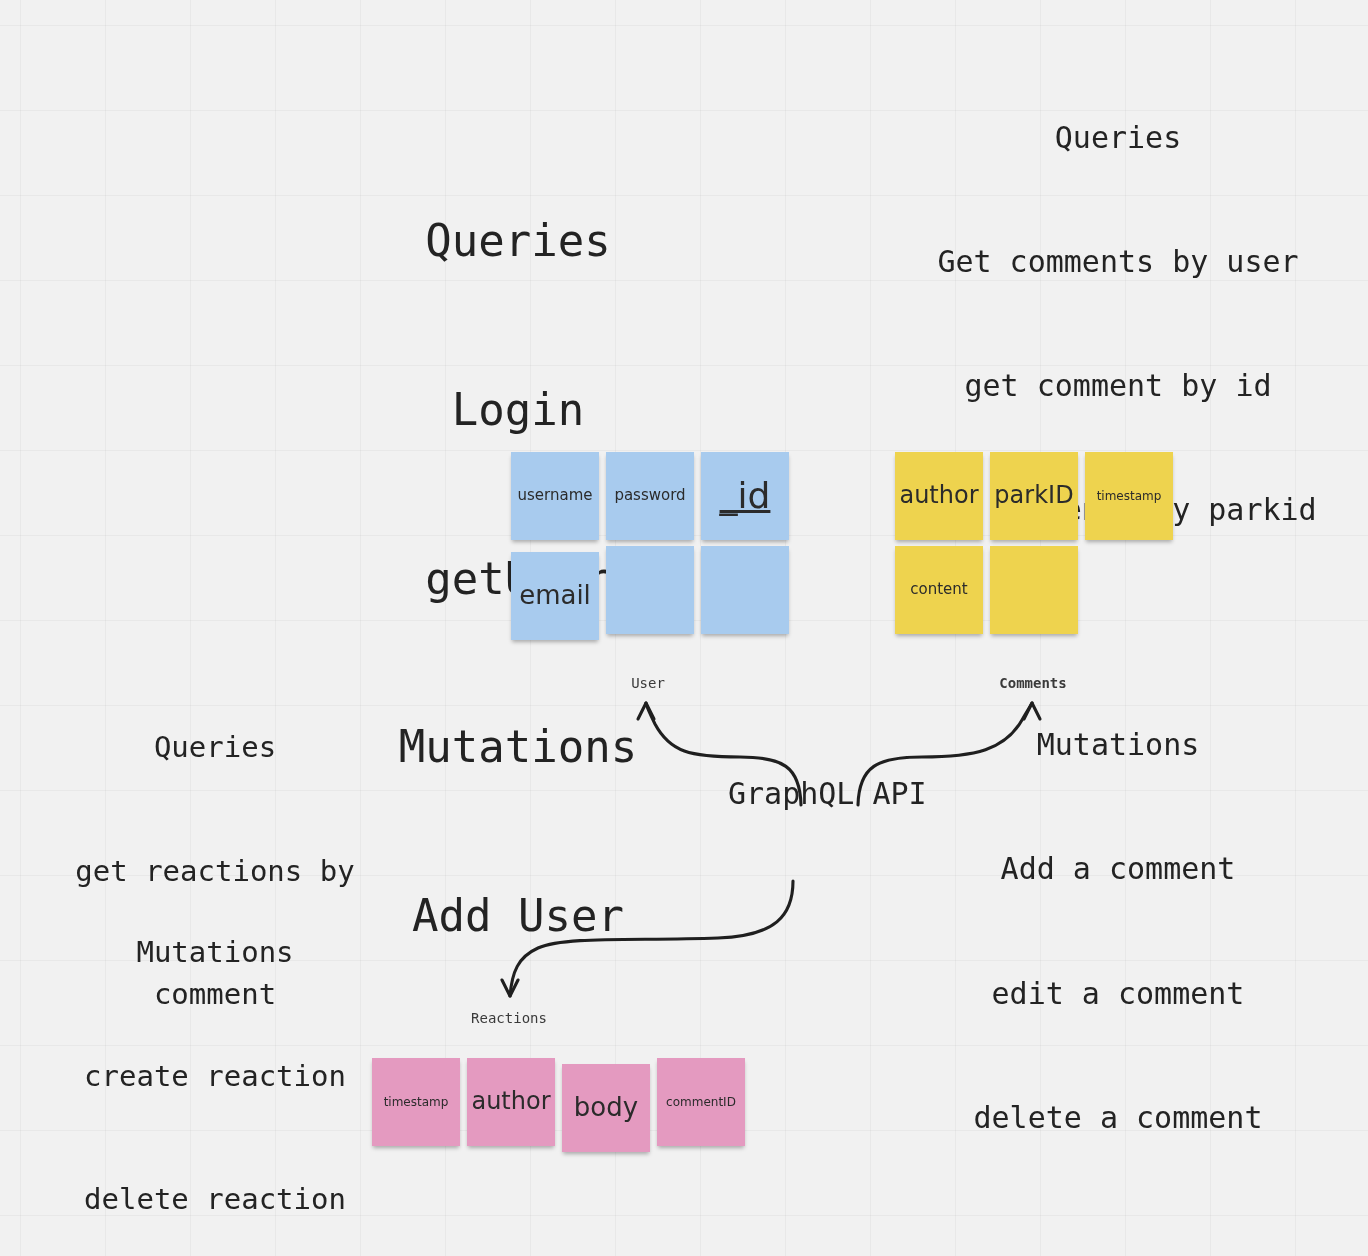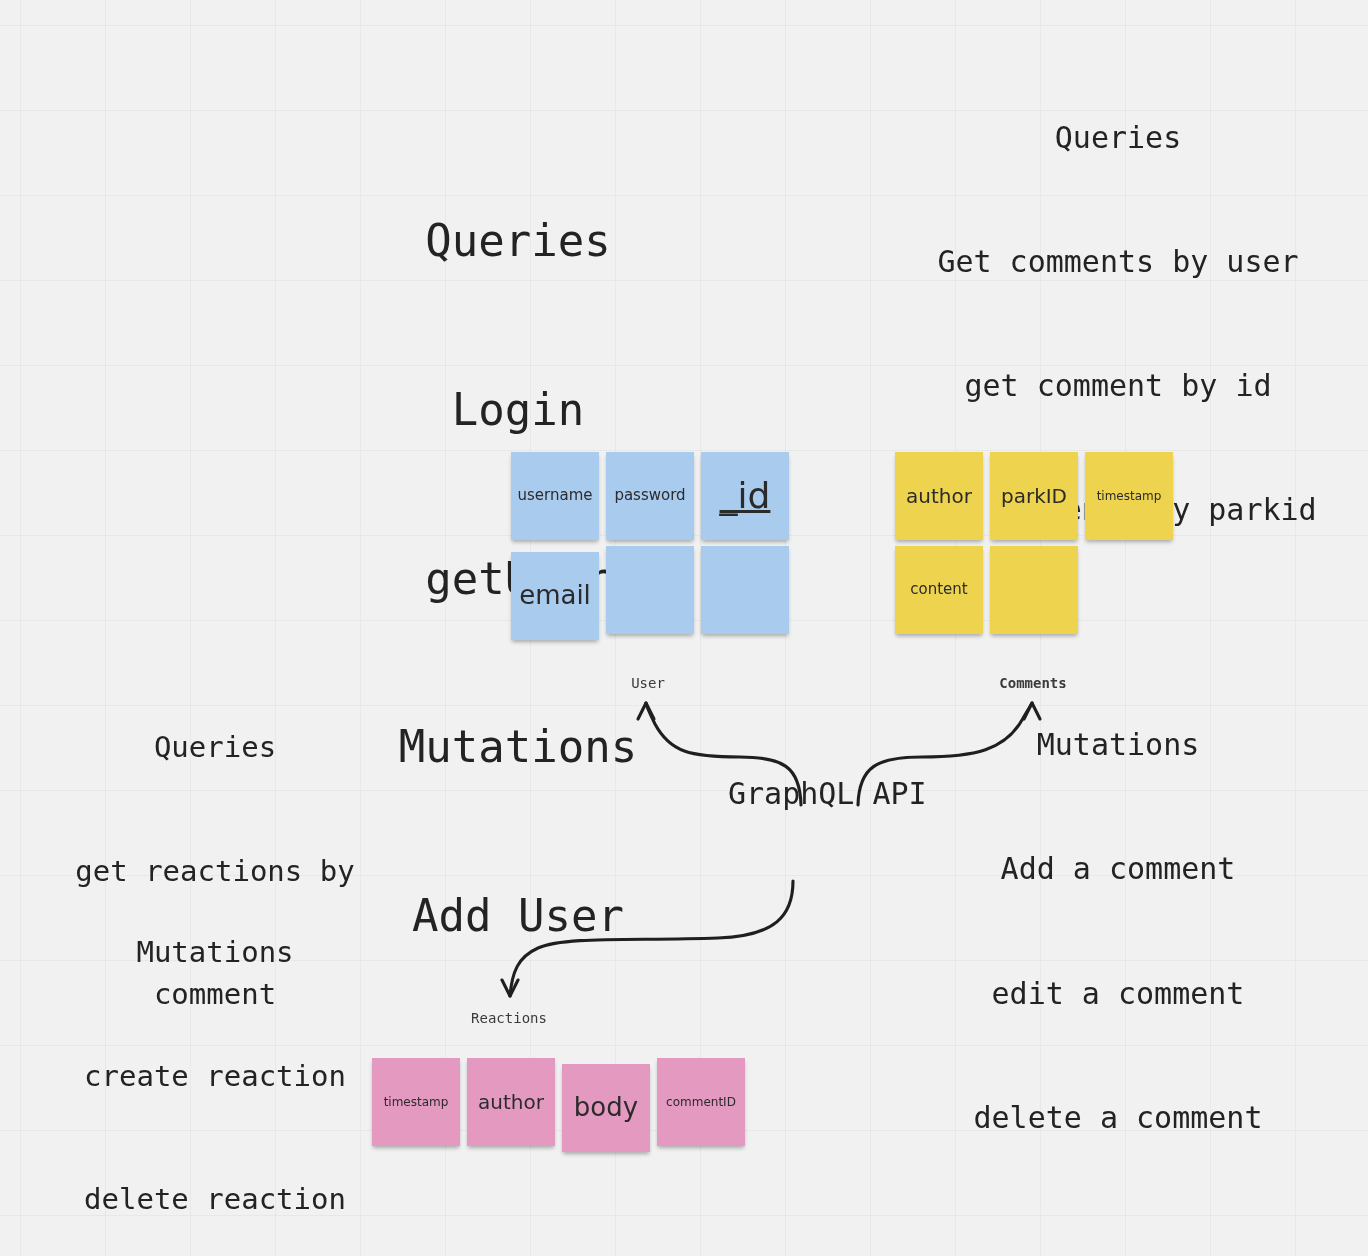--- a/index.html
+++ b/index.html
@@ -125,21 +125,21 @@
     line-height: 1.05;
     box-shadow: 0 3px 4px -1px rgba(0,0,0,0.30);
     overflow: hidden;
   }
   .note.blue   { background: #a8cbee; }
   .note.yellow { background: #eed34e; }
   .note.pink   { background: #e49ac0; }
 
   .note.size-xs { font-size: 12px; }
   .note.size-sm { font-size: 15px; }
-  .note.size-md { font-size: 20px; }
+  .note.size-md { font-size: 24px; }
   .note.size-lg { font-size: 26px; margin-top: 6px; }
   .note.size-xl { font-size: 36px; text-decoration: underline; }
 
   
   #arrows {
     position: absolute;
     left: 0; top: 0;
     width: 1368px; height: 1256px;
     pointer-events: none;
   }

